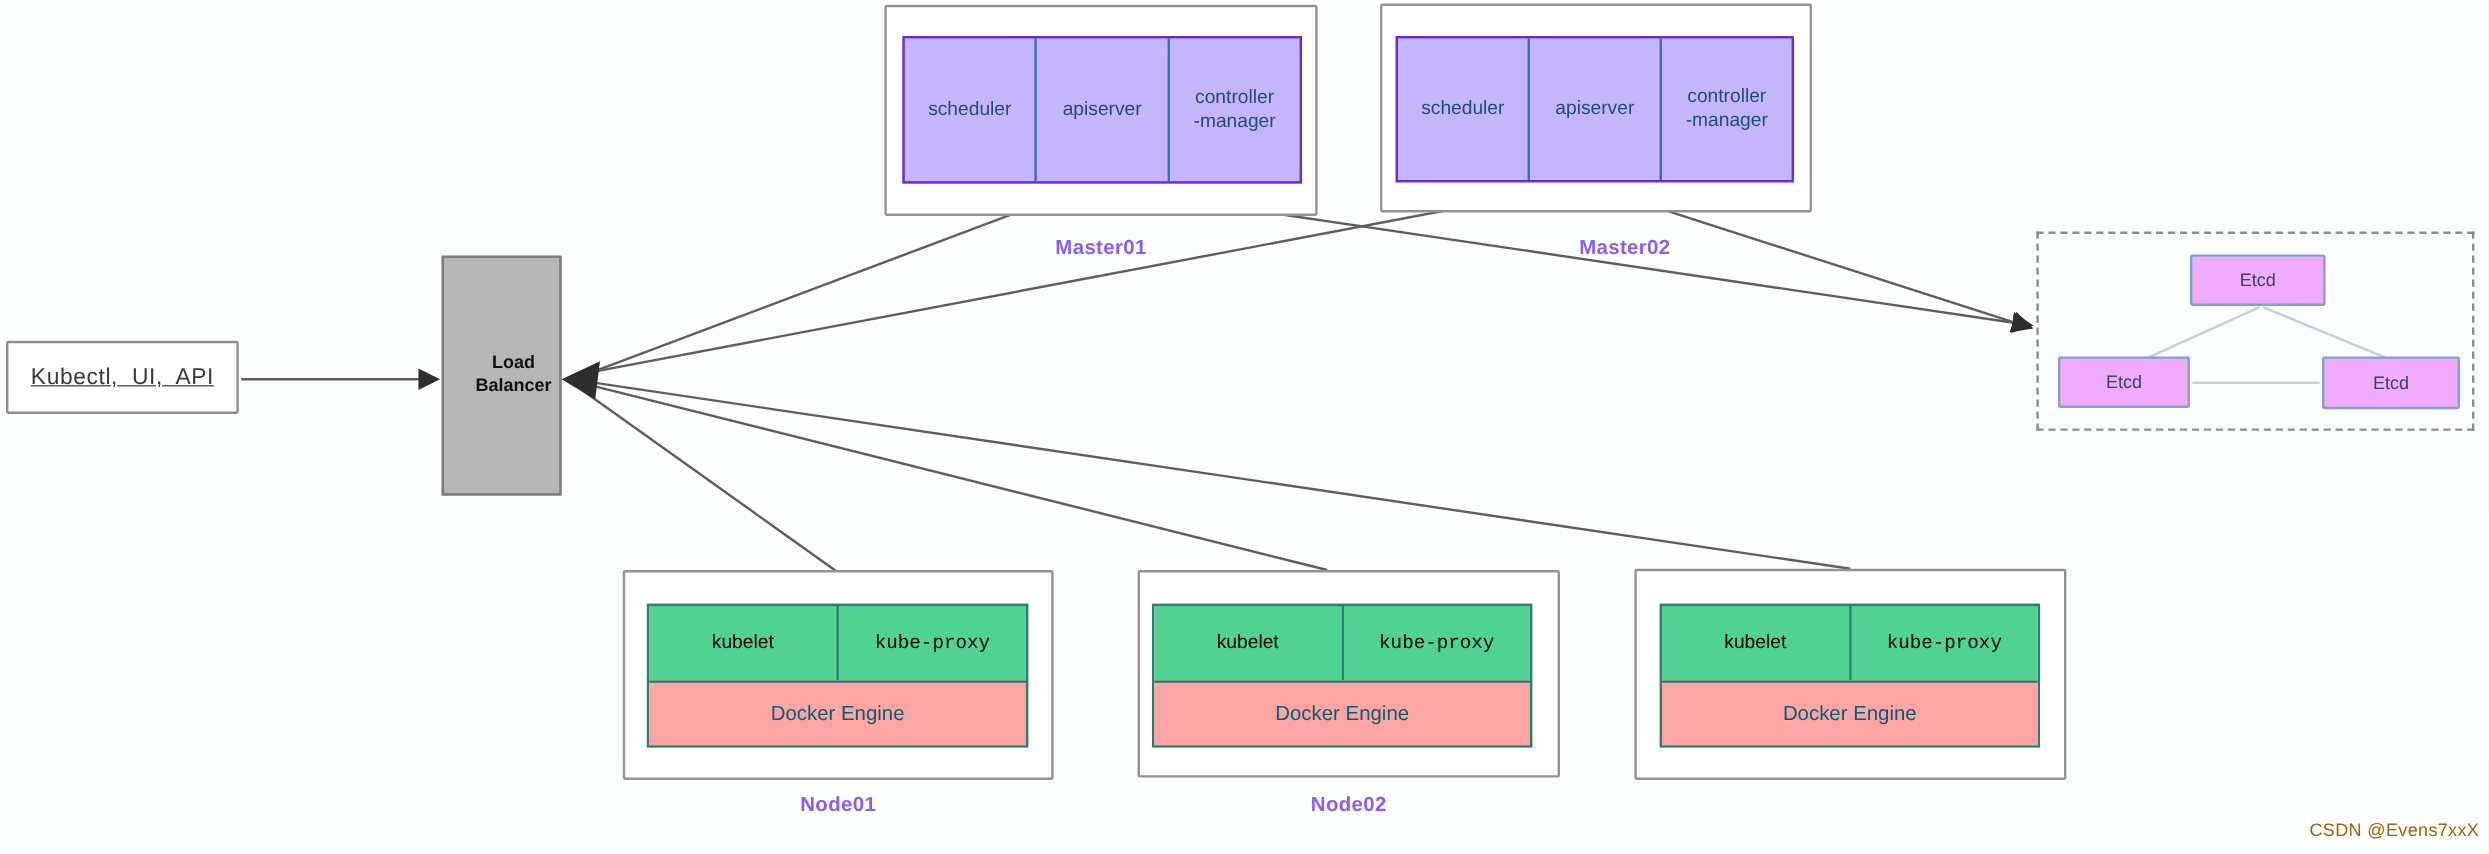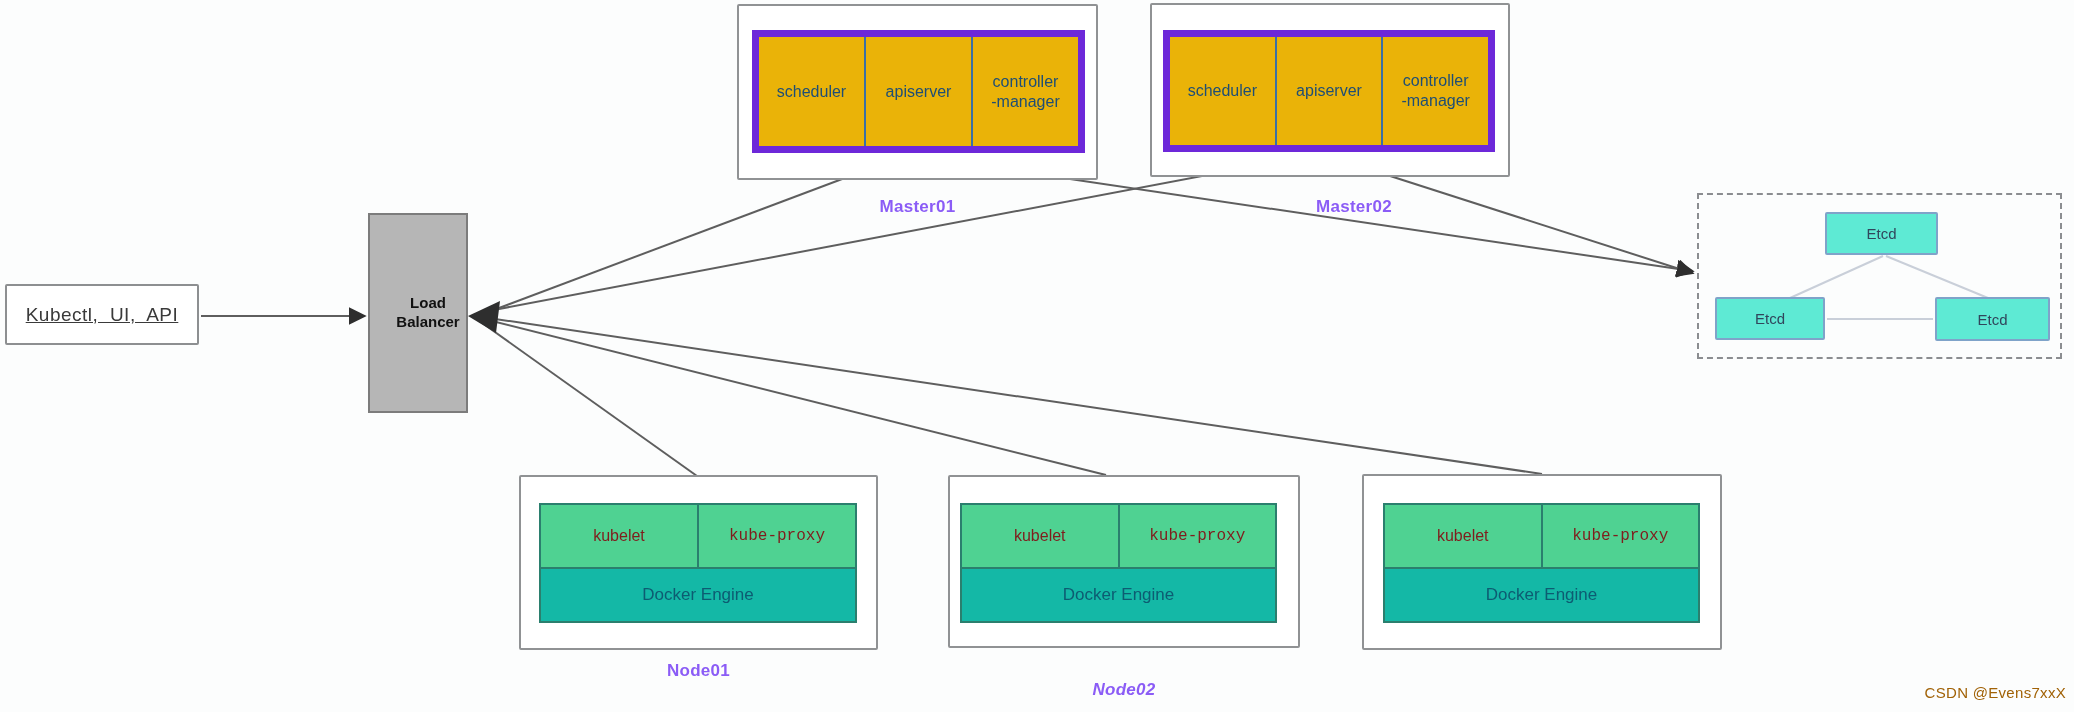--- a/index.html
+++ b/index.html
@@ -22,48 +22,48 @@
   }
   
   .lb{
     background:#b6b6b6;border:2px solid #7c7c7c;z-index:2;
     display:flex;align-items:center;justify-content:center;text-align:center;
     font-size:15px;font-weight:700;color:#111;white-space:pre-line;line-height:1.25;
   }
   
   .m-inner{
     position:absolute;box-sizing:border-box;display:flex;
-    background:#eab308;border:7px solid #6d28d9;z-index:3;justify-content:flex-end;
+    background:#c4b5fd;border:2px solid #6d28d9;z-index:3;
   }
   .m-cell{
     flex:1 1 0;display:flex;align-items:center;justify-content:center;text-align:center;
     font-size:16px;color:#1e4e76;white-space:pre-line;line-height:1.25;
   }
   .m-cell + .m-cell{border-left:2px solid #3a70a6;}
   
   .node-inner{
     position:absolute;box-sizing:border-box;z-index:3;
     border:2px solid #2b7f6e;display:flex;flex-direction:column;
   }
   .n-row{display:flex;height:62px;}
   .n-cell{
     flex:1 1 0;background:#4fd292;display:flex;align-items:center;justify-content:center;
-    font-size:16px;color:#7f1d1d;text-align:right;
+    font-size:16px;color:#000000;text-align:right;
   }
   .n-cell + .n-cell{border-left:2px solid #2b7f6e;font-family:Liberation Mono, monospace;}
   .docker-row{
-    flex:1 1 auto;background:#14b8a6;border-top:2px solid #2b7f6e;
+    flex:1 1 auto;background:#fca5a5;border-top:2px solid #2b7f6e;
     display:flex;align-items:center;justify-content:center;
     font-size:17px;color:#0d5c72;
   }
   
   .etcd-cluster{border:2px dashed #8b8d90;z-index:1;background:transparent;}
   .etcd-box{
     position:absolute;box-sizing:border-box;z-index:3;
-    background:#5eead4;border:2px solid #7fa3c9;border-radius:2px;
+    background:#f0abfc;border:2px solid #7fa3c9;border-radius:2px;
     display:flex;align-items:center;justify-content:center;
     font-size:15px;color:#31465c;
   }
   .caption{
     position:absolute;z-index:4;text-align:center;
     font-size:17px;font-weight:700;color:#8b5cf6;letter-spacing:0.3px;
   }
   .watermark{
     position:absolute;z-index:4;font-size:15px;color:#a16207;letter-spacing:0.3px;
   }
@@ -142,21 +142,21 @@
   <div class="caption" style="left:519px;top:661px;width:359px;">Node01</div>
 
   <div class="abs outer" style="left:948px;top:475px;width:352px;height:173px;"></div>
   <div class="node-inner" style="left:960px;top:503px;width:317px;height:120px;">
     <div class="n-row">
       <div class="n-cell">kubelet</div>
       <div class="n-cell">kube-proxy</div>
     </div>
     <div class="docker-row">Docker Engine</div>
   </div>
-  <div class="caption" style="left:948px;top:680px;width:352px;font-style:italic;">Node02</div>
+  <div class="caption" style="left:948px;top:661px;width:352px;">Node02</div>
 
   <div class="abs outer" style="left:1362px;top:474px;width:360px;height:176px;"></div>
   <div class="node-inner" style="left:1383px;top:503px;width:317px;height:120px;">
     <div class="n-row">
       <div class="n-cell">kubelet</div>
       <div class="n-cell">kube-proxy</div>
     </div>
     <div class="docker-row">Docker Engine</div>
   </div>
 

